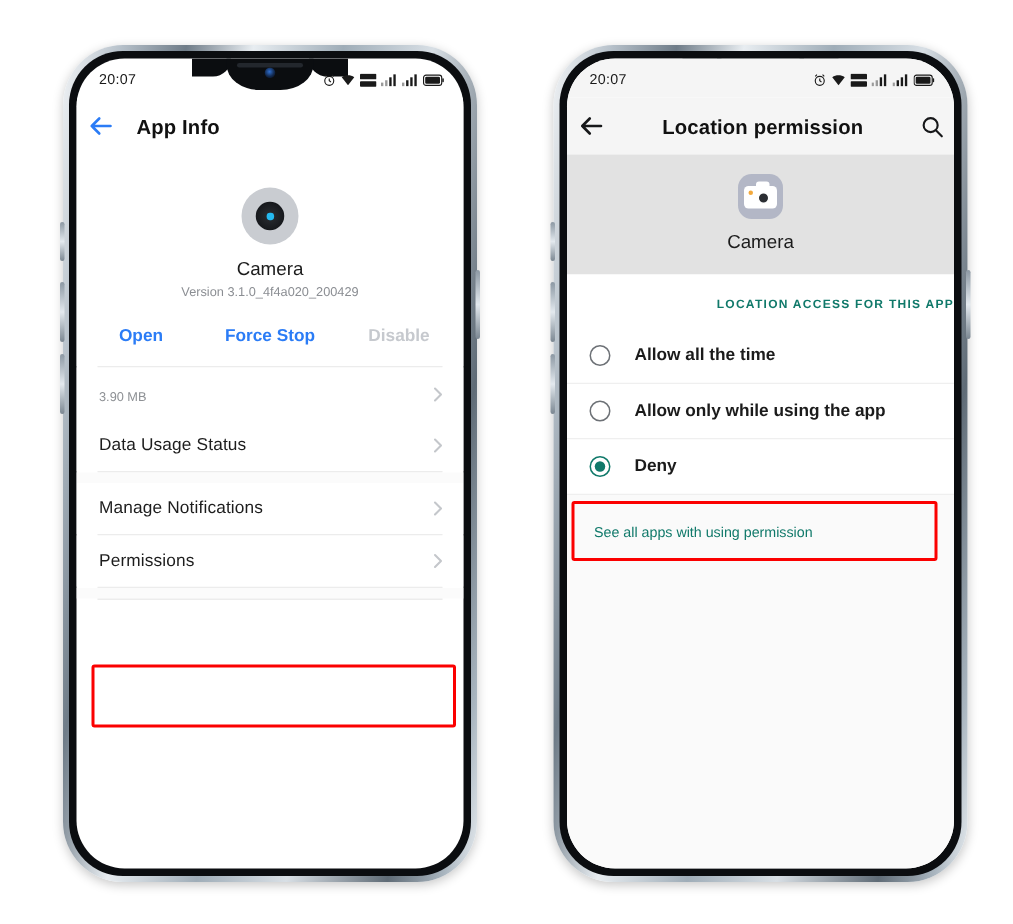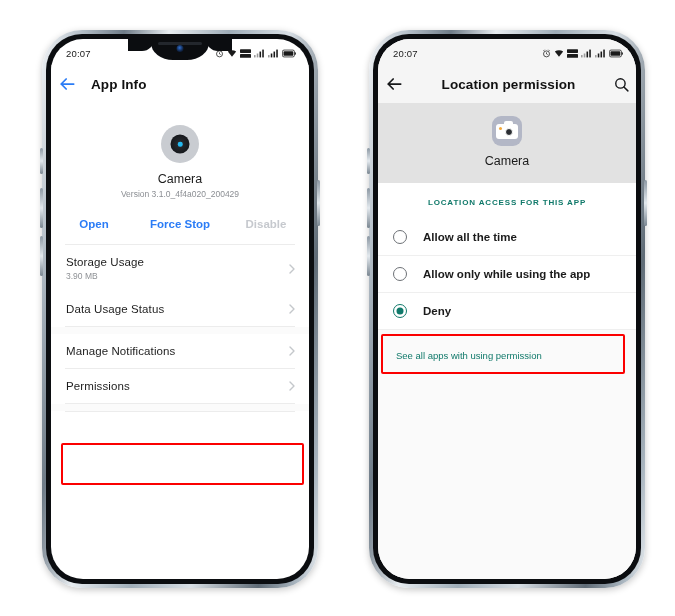--- a/index.html
+++ b/index.html
@@ -151,21 +151,21 @@
     position:absolute;left:12.5px;top:12px;width:6px;height:6px;border-radius:50%;
     background:#2b2e33;border:1.5px solid #fff;
   }
   .perm-icon .dot{
     position:absolute;left:6.5px;top:11px;width:3px;height:3px;border-radius:50%;background:#f3a93c;
   }
   .perm-app-name{font-size:12.5px;color:#1b1b1b;margin-top:8px;}
 
   .sec-head{
     font-size:8px;font-weight:bold;letter-spacing:.85px;color:#10796a;
-    padding:15px 0 12px;text-align:center;background:#fff;
+    padding:15px 0 12px;text-align:right;background:#fff;
   }
   .opt{
     display:flex;align-items:center;padding:11px 15px;background:#fff;position:relative;
   }
   .radio{
     width:14px;height:14px;border-radius:50%;border:1.6px solid #6d7176;
     flex:0 0 auto;box-sizing:border-box;
   }
   .radio.on{
     border-color:#10796a;position:relative;
@@ -253,21 +253,20 @@
           <div class="actions">
             <div class="act">Open</div>
             <div class="act">Force Stop</div>
             <div class="act disabled">Disable</div>
           </div>
         </div>
 
         <div class="divider"></div>
 
         <div class="row">
-          <div class="r-title">Storage Usage</div>
           <div class="r-sub">3.90 MB</div>
           <span class="chev">
             <svg width="6" height="10" viewBox="0 0 6 10">
                 <path d="M1 1l4 4-4 4" fill="none" stroke="#c4c7cb" stroke-width="1.4" stroke-linecap="round" stroke-linejoin="round"></path>
               </svg>
           </span>
         </div>
         <div class="row">
           <div class="r-title">Data Usage Status</div>
           <span class="chev">

